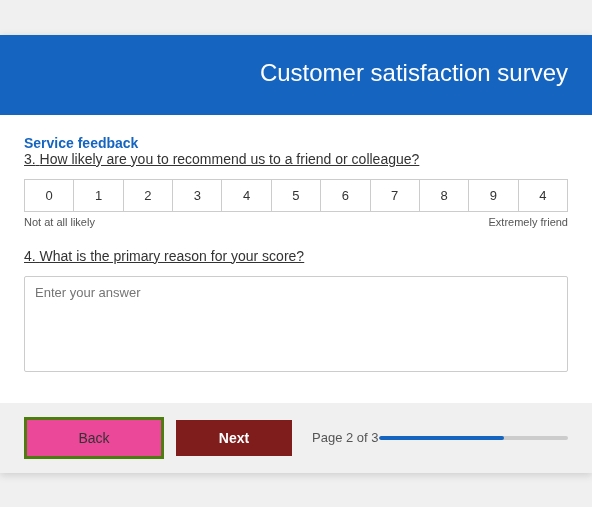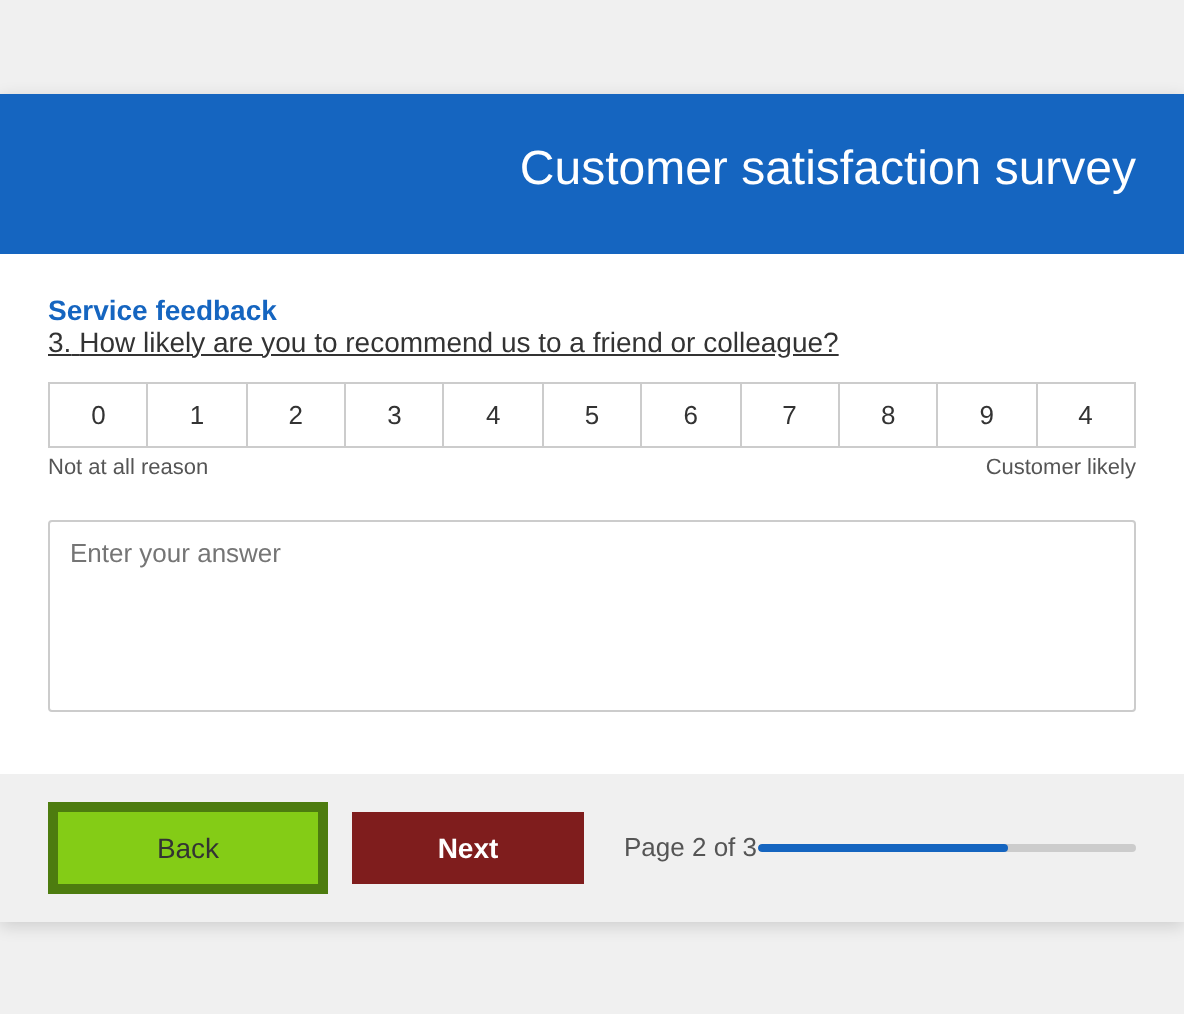--- a/index.html
+++ b/index.html
@@ -100,22 +100,22 @@
 
     .survey-footer {
       background: #f0f0f0;
       padding: 14px 24px;
       display: flex;
       align-items: center;
       gap: 12px;
     }
 
     .btn-back {
-      background: #84cc16;
-      border: 5px solid #4d7c0f;
+      background: #ec4899;
+      border: 3px solid #4d7c0f;
       color: #333;
       font-size: 14px;
       padding: 10px 0;
       width: 140px;
       cursor: pointer;
       text-align: center;
     }
 
     .btn-next {
       background: #7f1d1d;
@@ -183,25 +183,29 @@
       <div class="nps-cell">4</div>
       <div class="nps-cell">5</div>
       <div class="nps-cell">6</div>
       <div class="nps-cell">7</div>
       <div class="nps-cell">8</div>
       <div class="nps-cell">9</div>
       <div class="nps-cell">4</div>
     </div>
 
     <div class="nps-labels">
-      <span>Not at all reason</span>
-      <span>Customer likely</span>
+      <span>Not at all likely</span>
+      <span>Extremely friend</span>
     </div>
 
     <div class="question question-4">
+      <div class="question">
+        <span>4.</span>
+        <span>What is the primary reason for your score?</span>
+      </div>
       <textarea class="answer-textarea" placeholder="Enter your answer" style=""></textarea>
     </div>
 
   </div>
 
   <div class="survey-footer">
     <button class="btn-back">Back</button>
     <button class="btn-next">Next</button>
 
     <div class="pagination">

